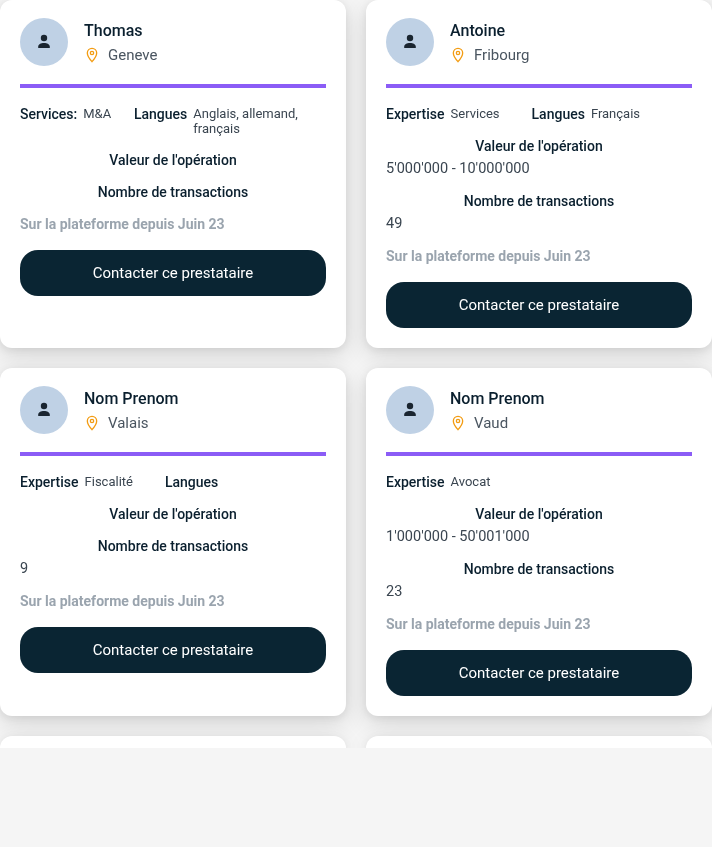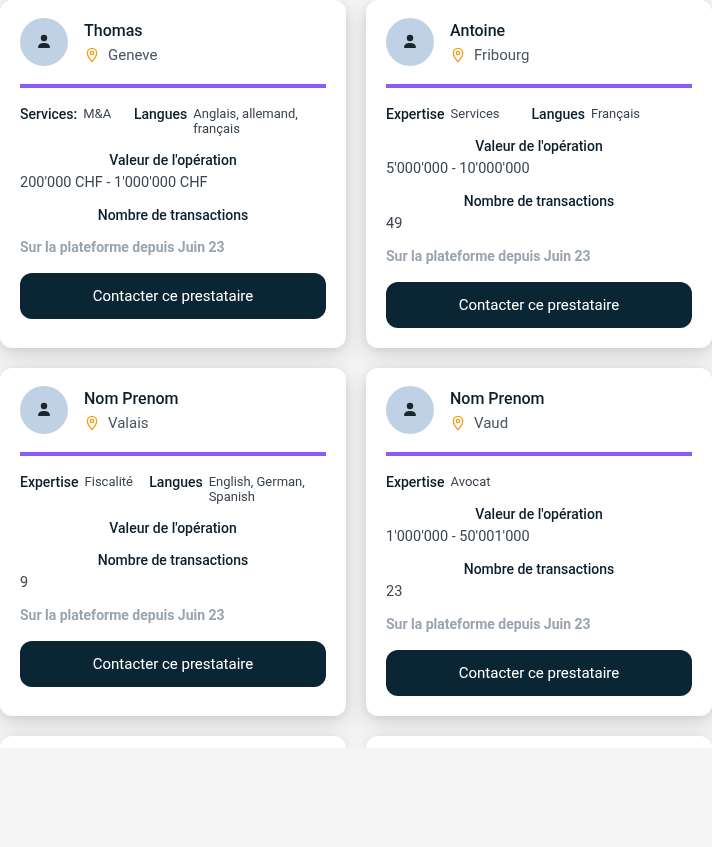--- a/index.html
+++ b/index.html
@@ -105,21 +105,21 @@
       font-size: 14px;
       color: #9aa4ae;
       margin-bottom: 18px;
       font-weight: bold;
     }
     .contact-btn {
       width: 100%;
       background: #0a2533;
       color: #fff;
       border: none;
-      border-radius: 12px;
+      border-radius: 18px;
       padding: 14px 0;
       font-size: 15px;
       font-weight: 400;
       cursor: pointer;
       font-family: inherit;
     }
     .col-services {
       min-width: 72px;
     }
     .partial-row {
@@ -166,21 +166,20 @@
         <div class="field-label">Services:</div>
         <div class="field-value">M&amp;A</div>
       </div>
       <div class="field">
         <div class="field-label">Langues</div>
         <div class="field-value">Anglais, allemand, français</div>
       </div>
     </div>
     <div class="single-field">
       <div class="single-label">Valeur de l'opération</div>
-      <div class="single-value">200'000 CHF - 1'000'000 CHF</div>
     </div>
     <div class="single-field">
       <div class="single-label">Nombre de transactions</div>
     </div>
     <div class="since">Sur la plateforme depuis Juin 23</div>
     <button class="contact-btn">Contacter ce prestataire</button>
   </div>
 
   <div class="card">
     <div class="card-header">
@@ -246,21 +245,20 @@
         </div>
       </div>
     </div>
     <div class="row">
       <div class="field col-services">
         <div class="field-label">Expertise</div>
         <div class="field-value">Fiscalité</div>
       </div>
       <div class="field">
         <div class="field-label">Langues</div>
-        <div class="field-value">English, German, Spanish</div>
       </div>
     </div>
     <div class="single-field">
       <div class="single-label">Valeur de l'opération</div>
     </div>
     <div class="single-field">
       <div class="single-label">Nombre de transactions</div>
       <div class="single-value">9</div>
     </div>
     <div class="since">Sur la plateforme depuis Juin 23</div>

